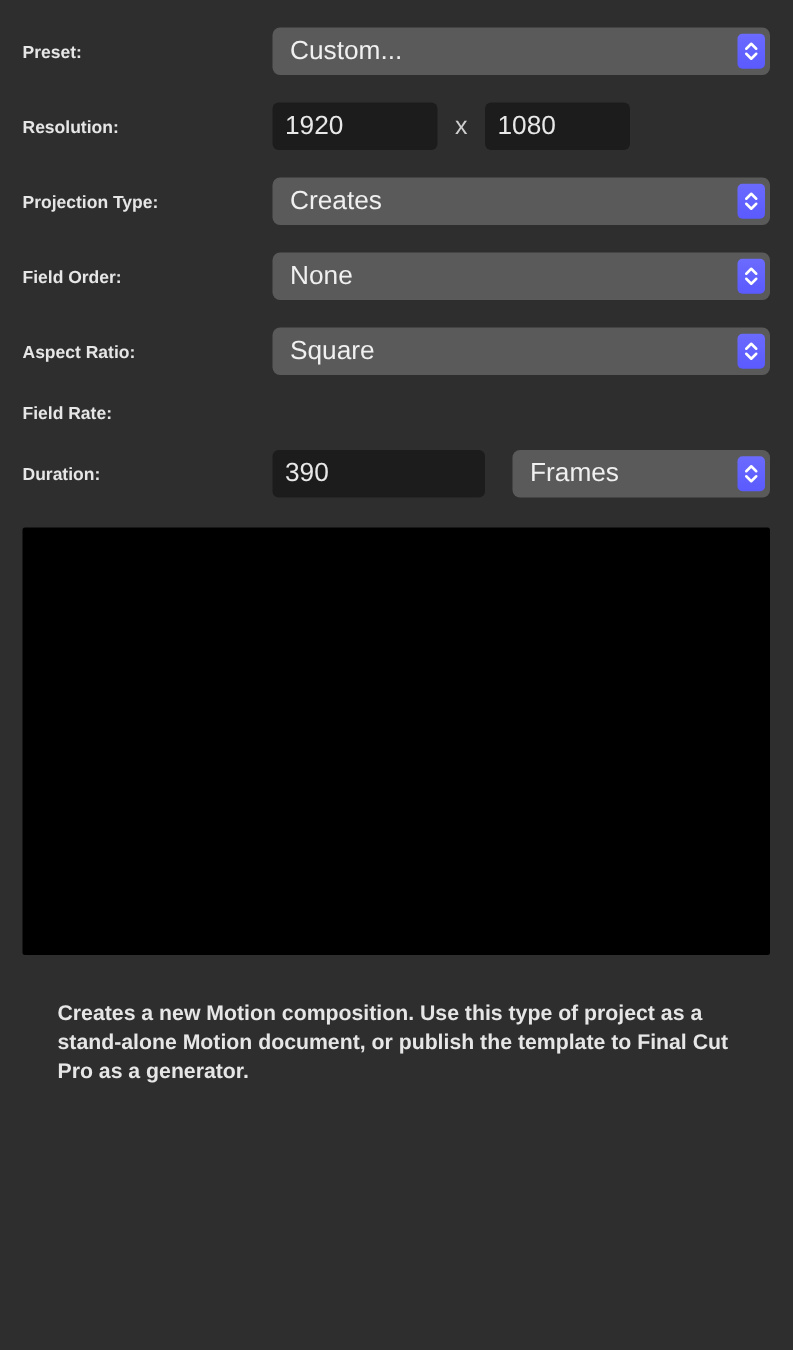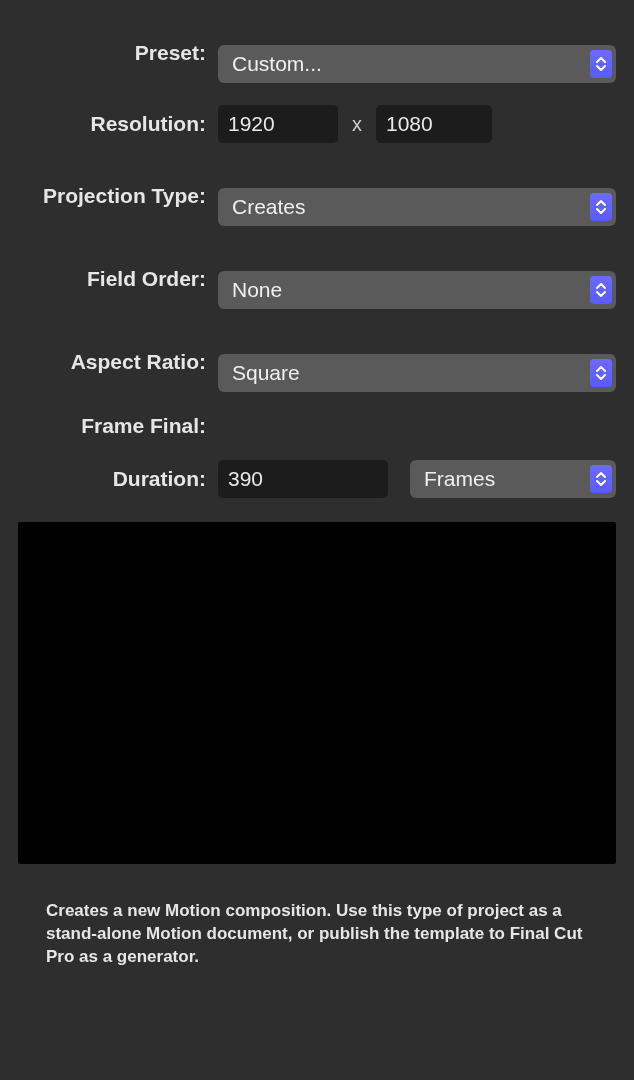--- a/index.html
+++ b/index.html
@@ -14,23 +14,22 @@
   .panel {
     padding: 22px 18px 0 18px;
   }
   .row {
     display: flex;
     align-items: center;
     margin-bottom: 22px;
   }
   .label {
     width: 200px;
-    text-align: right;
     padding-right: 12px;
-    font-size: 21px;
+    font-size: 14px;
     font-weight: 600;
     color: #e6e6e6;
     flex-shrink: 0;
   }
   .controls {
     flex: 1;
     display: flex;
     align-items: center;
     gap: 0;
   }
@@ -41,21 +40,21 @@
     background: #5a5a5a;
     border-radius: 6px;
     height: 38px;
     padding: 0 4px 0 14px;
     font-size: 21px;
     color: #f0f0f0;
     cursor: default;
     min-width: 0;
     white-space: nowrap;
   }
-  .select.wide { flex: 1; margin-top: 23px; }
+  .select.wide { flex: 1; }
   .stepper {
     background: #5656ff;
     background: linear-gradient(#6b6bff,#5a5aff);
     border-radius: 4px;
     width: 22px;
     height: 28px;
     display: flex;
     flex-direction: column;
     align-items: center;
     justify-content: center;
@@ -67,21 +66,21 @@
   .num-input {
     background: #1c1c1c;
     border: none;
     border-radius: 5px;
     height: 38px;
     color: #e8e8e8;
     font-size: 21px;
     padding: 0 10px;
     font-family: inherit;
   }
-  .res-w { width: 120px; }
+  .res-w { width: 132px; }
   .res-h { width: 116px; }
   .x-sep {
     color: #cfcfcf;
     font-size: 20px;
     padding: 0 14px;
   }
   .dur-input { width: 170px; }
   .dur-gap { width: 22px; }
   .dur-select { flex:1; }
   .indent-small .select { margin-left: 18px; flex:1; }
@@ -168,21 +167,21 @@
           <svg width="12" height="18" viewBox="0 0 12 18">
               <path d="M2 7 L6 3 L10 7" stroke="white" stroke-width="2" fill="none" stroke-linecap="round" stroke-linejoin="round"></path>
               <path d="M2 11 L6 15 L10 11" stroke="white" stroke-width="2" fill="none" stroke-linecap="round" stroke-linejoin="round"></path>
             </svg>
         </span>
       </div>
     </div>
   </div>
 
   <div class="row indent-small">
-    <div class="label">Frame Final:</div>
+    <div class="label">Field Rate:</div>
   </div>
 
   <div class="row">
     <div class="label">Duration:</div>
     <div class="controls">
       <input class="num-input dur-input" value="390" style="">
       <div class="dur-gap"></div>
       <div class="select dur-select">
         <span>Frames</span>
         <span class="stepper">

